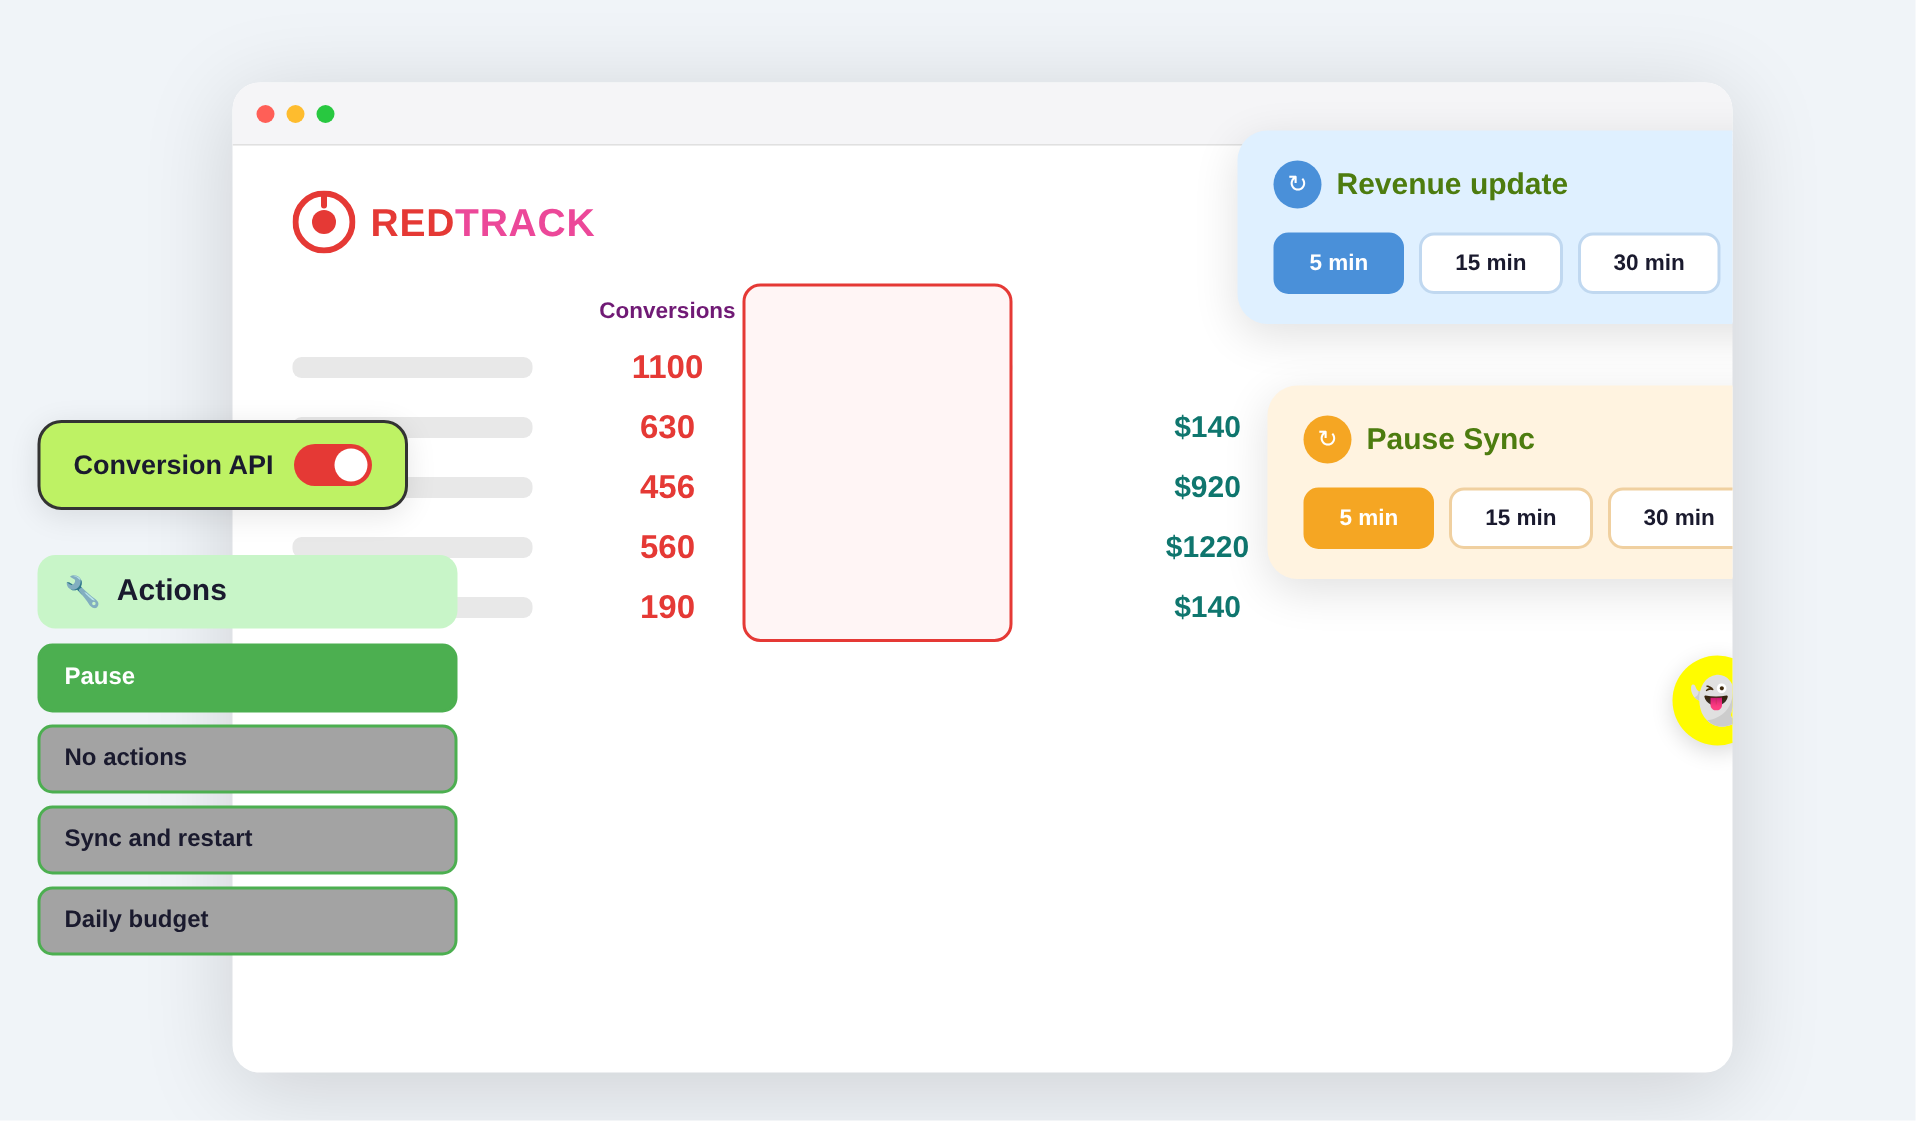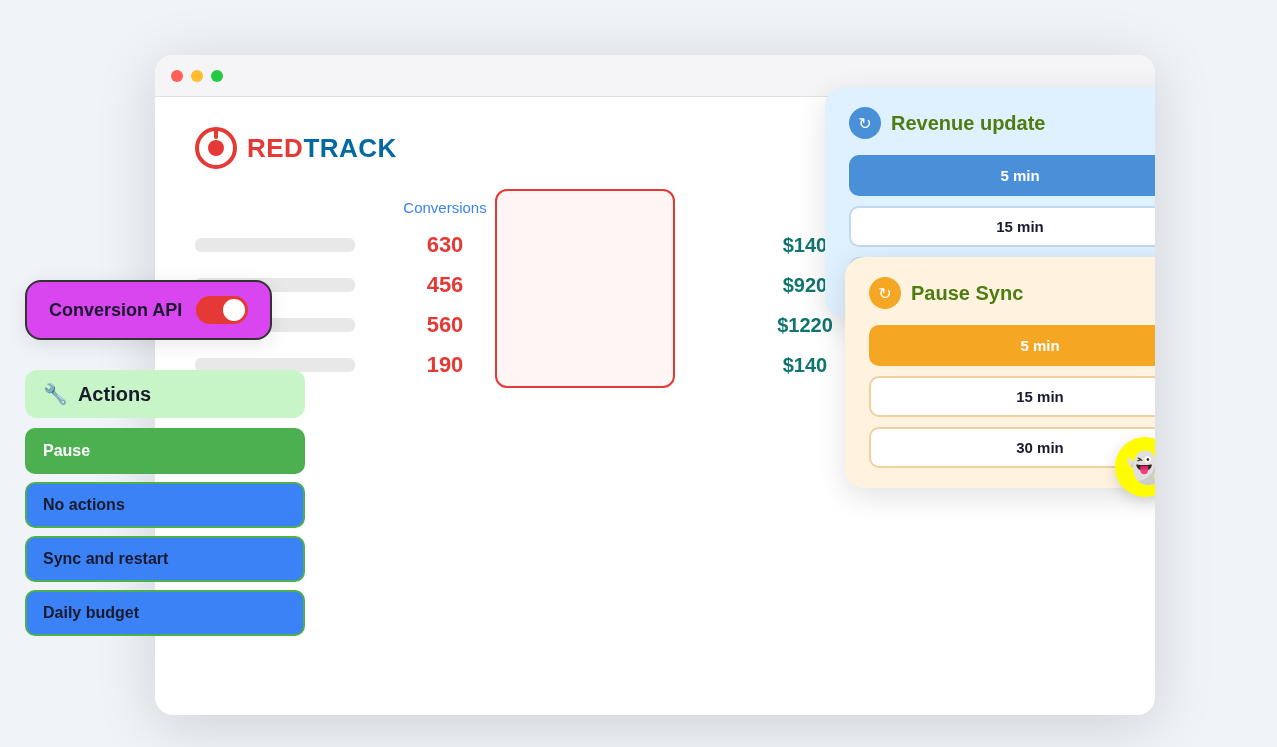--- a/index.html
+++ b/index.html
@@ -61,21 +61,21 @@
       width: 42px;
       height: 42px;
     }
 
     .logo-text {
       font-size: 26px;
       font-weight: 800;
       letter-spacing: 0.5px;
     }
     .logo-red { color: #e53935; }
-    .logo-track { color: #0369a1; }
+    .logo-track { color: #ec4899; }
 
     
     .table-wrapper {
       position: relative;
       margin-top: 10px;
     }
 
     .table-header {
       display: flex;
       gap: 0;
@@ -85,22 +85,22 @@
 
     .col-header {
       width: 180px;
       font-size: 15px;
       font-weight: 600;
       color: #999;
       text-align: center;
     }
 
     .col-header.conversions {
-      color: #3b82f6;
-      font-weight: 400;
+      color: #701a75;
+      font-weight: 700;
     }
 
     .table-rows {
       display: flex;
       flex-direction: column;
       gap: 14px;
     }
 
     .table-row {
       display: flex;
@@ -216,21 +216,21 @@
 
     .action-btn {
       width: 100%;
       padding: 12px 16px;
       margin-bottom: 8px;
       border-radius: 10px;
       font-size: 16px;
       font-weight: 600;
       text-align: left;
       border: 2px solid #4caf50;
-      background: #3b82f6;
+      background: #a3a3a3;
       cursor: pointer;
       color: #1a1a2e;
     }
 
     .action-btn.active {
       background: #4caf50;
       color: white;
       border-color: #4caf50;
     }
 
@@ -268,21 +268,20 @@
 
     .popup-title {
       font-size: 20px;
       font-weight: 800;
       color: #4d7c0f;
     }
 
     .time-buttons {
       display: flex;
       gap: 10px;
-      flex-direction: column;
     }
 
     .time-btn {
       padding: 10px 22px;
       border-radius: 10px;
       font-size: 15px;
       font-weight: 600;
       cursor: pointer;
       border: 2px solid #c0d8f0;
       background: white;
@@ -383,20 +382,30 @@
       <div class="table-header">
         <div class="col-header conversions">Conversions</div>
         <div class="col-header">Re...</div>
         <div class="col-header"></div>
       </div>
 
       <div class="conversions-column-bg"></div>
 
       <div class="table-rows">
 
+        <div class="table-row">
+          <div style="width:160px">
+              <div class="row-label"></div>
+            </div>
+          <div class="cell conversion-val" style="position:relative;z-index:1">1100</div>
+          <div class="cell revenue-val">
+              <div class="table-cell-placeholder"></div>
+            </div>
+          <div class="cell revenue-val"></div>
+        </div>
 
         <div class="table-row">
           <div style="width:160px">
               <div class="row-label"></div>
             </div>
           <div class="cell conversion-val" style="position:relative;z-index:1">630</div>
           <div class="cell revenue-val">$450</div>
           <div class="cell revenue-val">$140</div>
         </div>
 
@@ -458,21 +467,21 @@
       </div>
     </div>
 
     <div class="snapchat-bubble">
       <span class="snapchat-ghost">👻</span>
     </div>
 
   </div>
 </div>
 
-<div class="conversion-api-card" style="position:absolute; left:25px; top:280px; z-index:30; background:#d946ef; border:2.5px solid #333; border-radius:16px; padding:14px 22px; display:flex; align-items:center; gap:14px; box-shadow: 0 4px 20px rgba(0,0,0,0.1);">
+<div class="conversion-api-card" style="position:absolute; left:25px; top:280px; z-index:30; background:#bef264; border:2.5px solid #333; border-radius:16px; padding:14px 22px; display:flex; align-items:center; gap:14px; box-shadow: 0 4px 20px rgba(0,0,0,0.1);">
   <span class="ca-label">Conversion API</span>
   <div class="toggle-switch">
     <div class="toggle-thumb"></div>
   </div>
 </div>
 
 <div class="actions-card" style="position:absolute; left:25px; top:370px; width:280px; z-index:30;">
   <div class="actions-header">
     <span class="wrench-icon">🔧</span>
     <span class="actions-title">Actions</span>

